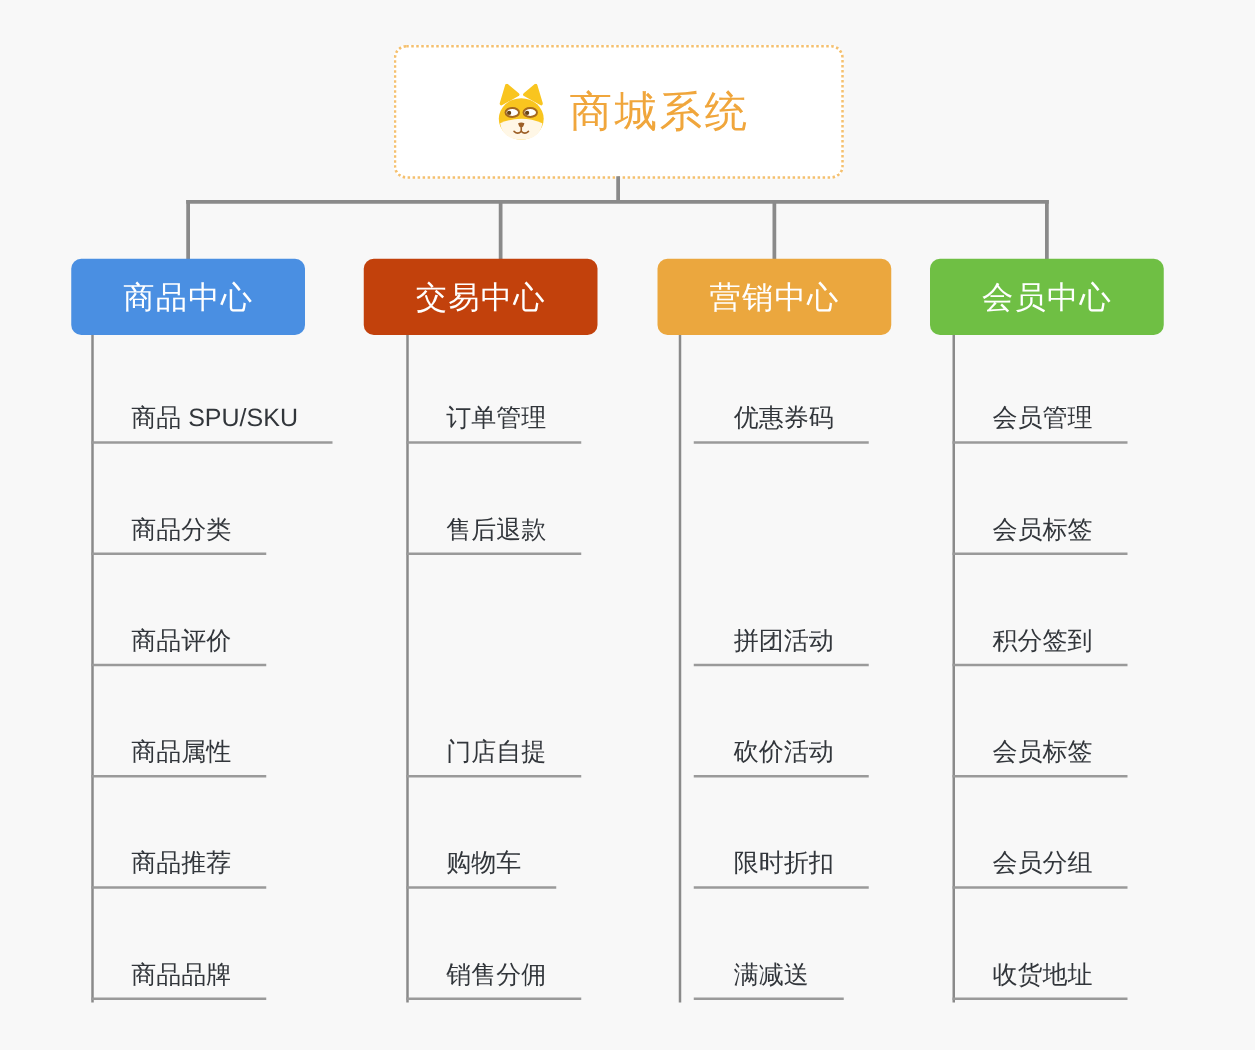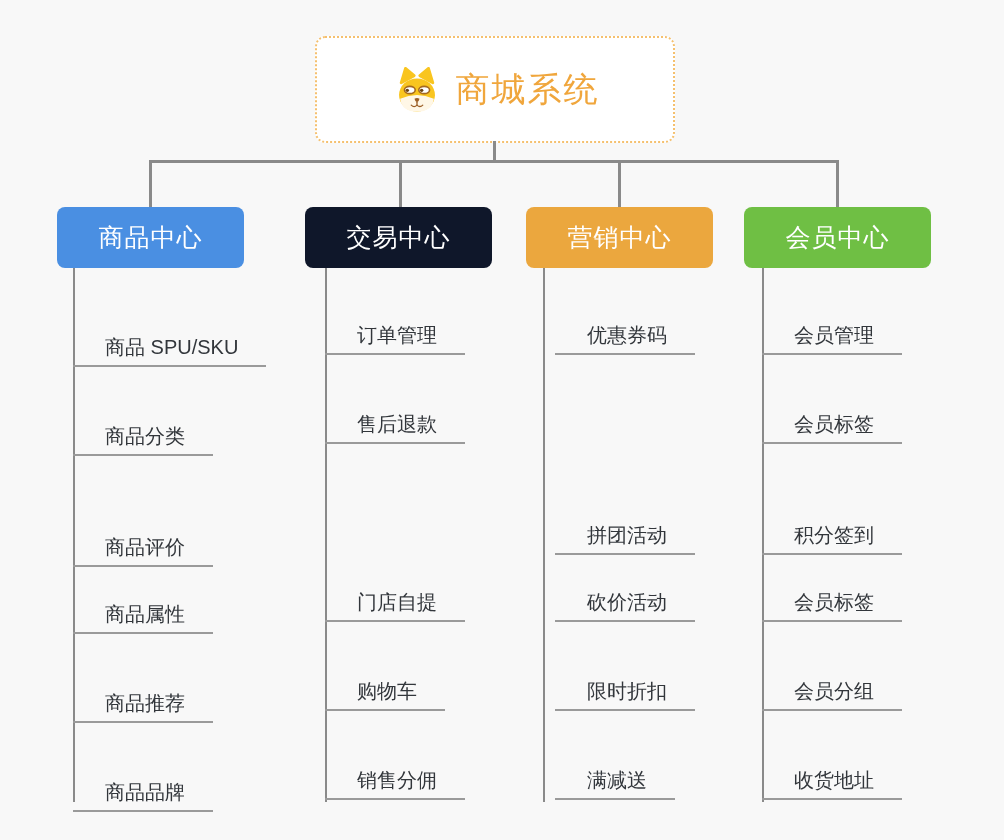--- a/index.html
+++ b/index.html
@@ -49,43 +49,43 @@
     position:absolute;top:207px;width:187px;height:61px;
     border-radius:8px;
     display:flex;align-items:center;justify-content:center;
     color:#ffffff;
     font-size:25px;
     letter-spacing:1px;
     white-space:nowrap;
     cursor:default;
   }
   .branch-box.b0{left:57px;background:#4a8fe2;}
-  .branch-box.b1{left:305px;background:#0f172a;}
+  .branch-box.b1{left:291px;background:#c2410c;}
   .branch-box.b2{left:526px;background:#eba73e;}
   .branch-box.b3{left:744px;background:#6fbf44;}
 
   
   .leaf{
     position:absolute;
     box-sizing:border-box;
     height:36px;
     line-height:33px;
     padding:0 28px 1px 32px;
     border-bottom:2px solid #9a9a9a;
     font-size:20px;
     color:#32363b;
     white-space:nowrap;
   }
-  .col0{left:73px;margin-top:12px;}
+  .col0{left:73px;}
   .col1{left:325px;}
   .col2{left:543px;margin-left:12px;}
   .col3{left:762px;}
   .row0{top:319px;}
   .row1{top:408px;}
-  .row2{top:519px;}
+  .row2{top:497px;}
   .row3{top:586px;}
   .row4{top:675px;}
   .row5{top:764px;}
 </style>
 </head>
 <body>
 
 <div class="canvas">
 
   <div class="root-node">

